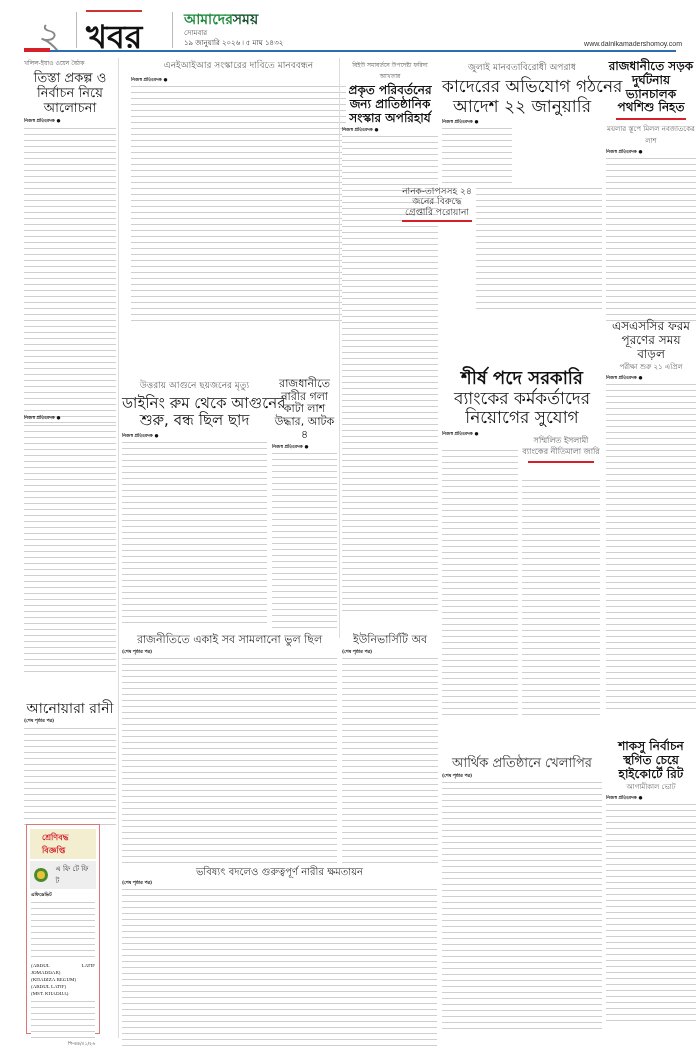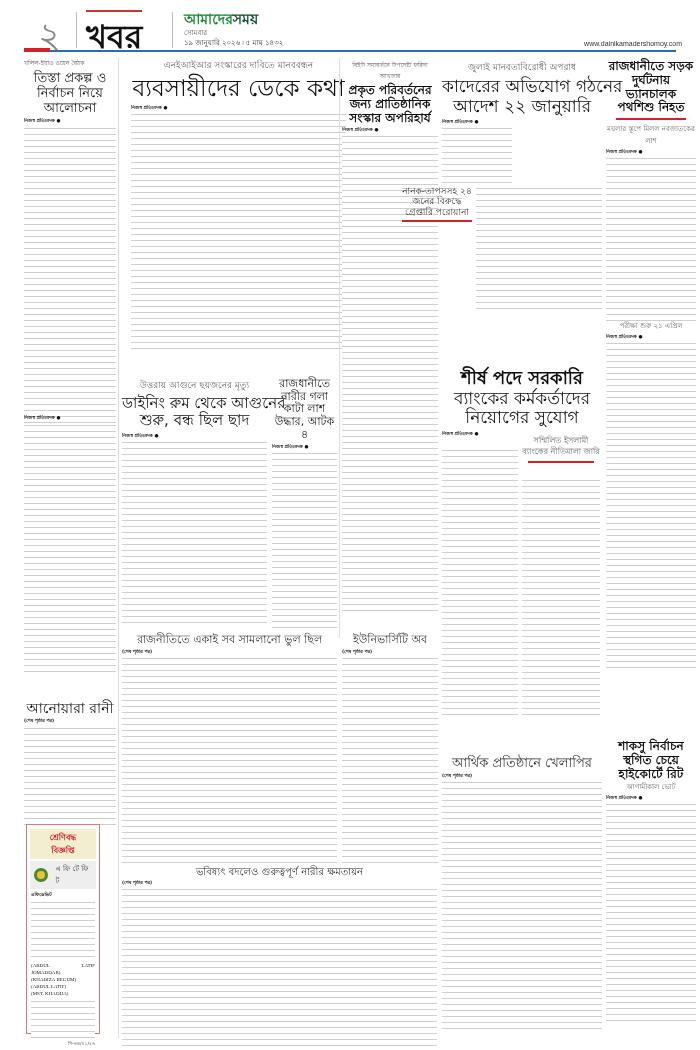--- a/index.html
+++ b/index.html
@@ -14,21 +14,21 @@
 .date{left:184px;top:37px;font-size:7px;color:#333;font-family:"DejaVu Sans",sans-serif}
 .url{right:18px;top:40px;font-size:7px;color:#333;font-family:"Liberation Sans",sans-serif}
 .rule-blue{left:24px;top:50px;width:652px;height:2px;background:#2a6db0}
 .rule-red{left:24px;top:48px;width:26px;height:4px;background:#d32029}
 .kicker{font-size:9px;color:#666;text-align:center;font-family:"DejaVu Sans",sans-serif}
 .hl{font-family:"DejaVu Sans",sans-serif;color:#111;text-align:center;line-height:1.15}
 .txt{font-size:4.6px;line-height:6px;color:#444;text-align:justify;overflow:hidden;font-family:"DejaVu Sans",sans-serif}
 .txt b{color:#111}
 .redbar{height:2px;background:#d32029}
 .ad{border:1.5px solid #d77;background:#fff}
-.ad-title{background:#f3eed0;color:#d32029;font-size:10px;font-weight:bold;text-align:center;font-family:"DejaVu Sans",sans-serif;padding:2px 12px;margin:6px 6px 2px 6px}
+.ad-title{background:#f3eed0;color:#d32029;font-size:10px;font-weight:bold;text-align:left;font-family:"DejaVu Sans",sans-serif;padding:2px 12px;margin:6px 6px 2px 6px}
 .ad-logo{font-size:10px;color:#333;display:flex;align-items:center;gap:16px;padding:2px 10px;background:#eee;margin:0 6px}
 .ad-logo .circ{width:14px;height:14px;border-radius:50%;border:3px solid #4a8a2a;background:#e8c23a}
 .lines{background:repeating-linear-gradient(#fff 0 2px,#cfcfcf 2px 3.2px,#fff 3.2px 6px)}
 </style>
 </head>
 <body>
 
 <div class="abs hdr-num">২</div>
 <div class="abs hdr-vline" style="left:76px;top:12px;height:36px"></div>
 <div class="abs hdr-sec">খবর</div>
@@ -73,21 +73,20 @@
     <div>(MST. KHADIJA)</div>
   </div>
   <div class="lines" style="height:40px;margin:2px 4px"></div>
   <div class="txt" style="text-align:right;padding-right:4px">পি-৪৪/০১/২৬</div>
 </div>
 
 <div class="abs" style="left:118px;top:58px;width:1px;height:980px;background:#ddd"></div>
 
 <div class="abs" style="left:131px;top:58px;width:215px">
   <div class="kicker">এনইআইআর সংস্কারের দাবিতে মানববন্ধন</div>
-  <div class="hl" style="font-size:23px;margin-top:2px">ব্যবসায়ীদের ডেকে কথা</div>
   <div class="txt" style="margin-top:4px"><b>নিজস্ব প্রতিবেদক ●</b></div>
   <div class="lines" style="height:240px;margin-top:1px"></div>
 </div>
 
 <div class="abs" style="left:122px;top:378px;width:145px">
   <div class="kicker">উত্তরায় আগুনে ছয়জনের মৃত্যু</div>
   <div class="hl" style="font-size:15px;margin-top:2px;white-space:nowrap">ডাইনিং রুম থেকে আগুনের</div>
   <div class="hl" style="font-size:15px">শুরু, বন্ধ ছিল ছাদ</div>
   <div class="txt" style="margin-top:3px"><b>নিজস্ব প্রতিবেদক ●</b></div>
   <div class="lines" style="height:185px;margin-top:1px"></div>
@@ -124,20 +123,21 @@
 
 <div class="abs" style="left:606px;top:60px;width:90px">
   <div class="hl" style="font-size:12px;font-weight:bold">রাজধানীতে সড়ক দুর্ঘটনায় ভ্যানচালক পথশিশু নিহত</div>
   <div class="redbar" style="margin:3px 10px"></div>
   <div class="kicker" style="font-size:7px">ময়লার স্তূপে মিলল নবজাতকের লাশ</div>
   <div class="txt" style="margin-top:2px"><b>নিজস্ব প্রতিবেদক ●</b></div>
   <div class="lines" style="height:170px;margin-top:1px"></div>
 </div>
 
 <div class="abs" style="left:606px;top:320px;width:90px">
+  <div class="hl" style="font-size:12px">এসএসসির ফরম পূরণের সময় বাড়ল</div>
   <div class="kicker" style="font-size:7px">পরীক্ষা শুরু ২১ এপ্রিল</div>
   <div class="txt" style="margin-top:2px"><b>নিজস্ব প্রতিবেদক ●</b></div>
   <div class="lines" style="height:330px;margin-top:1px"></div>
 </div>
 
 <div class="abs" style="left:442px;top:368px;width:160px">
   <div class="hl" style="font-size:18px;font-weight:bold">শীর্ষ পদে সরকারি</div>
   <div class="hl" style="font-size:17px">ব্যাংকের কর্মকর্তাদের</div>
   <div class="hl" style="font-size:17px">নিয়োগের সুযোগ</div>
   <div class="txt" style="margin-top:3px"><b>নিজস্ব প্রতিবেদক ●</b></div>

